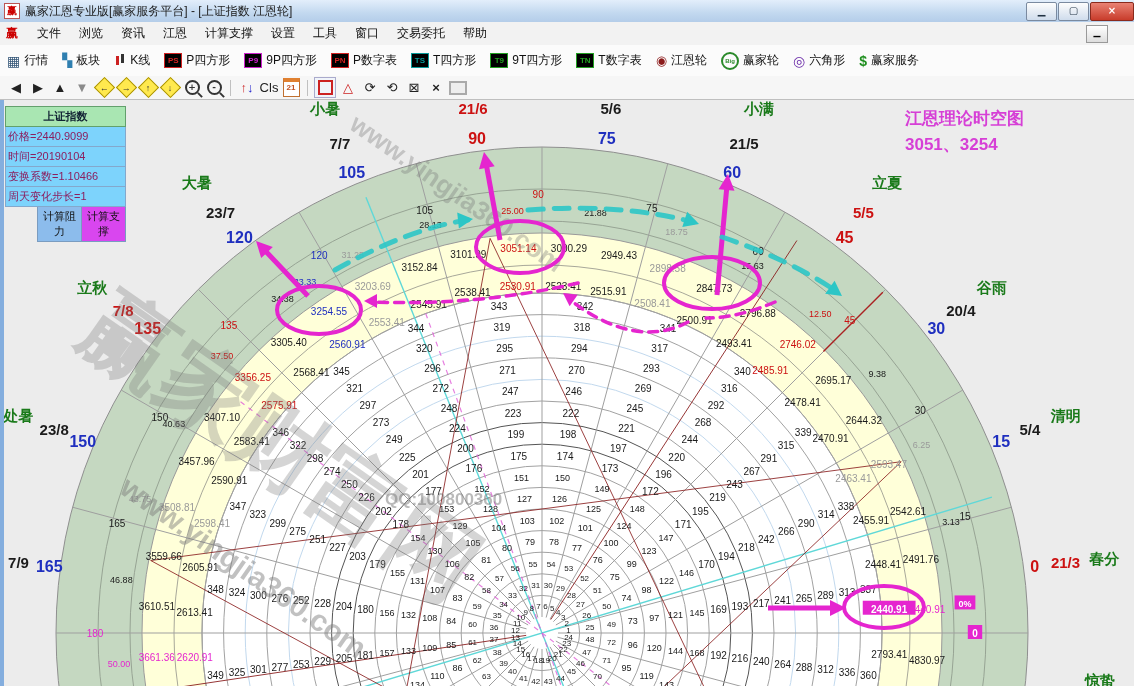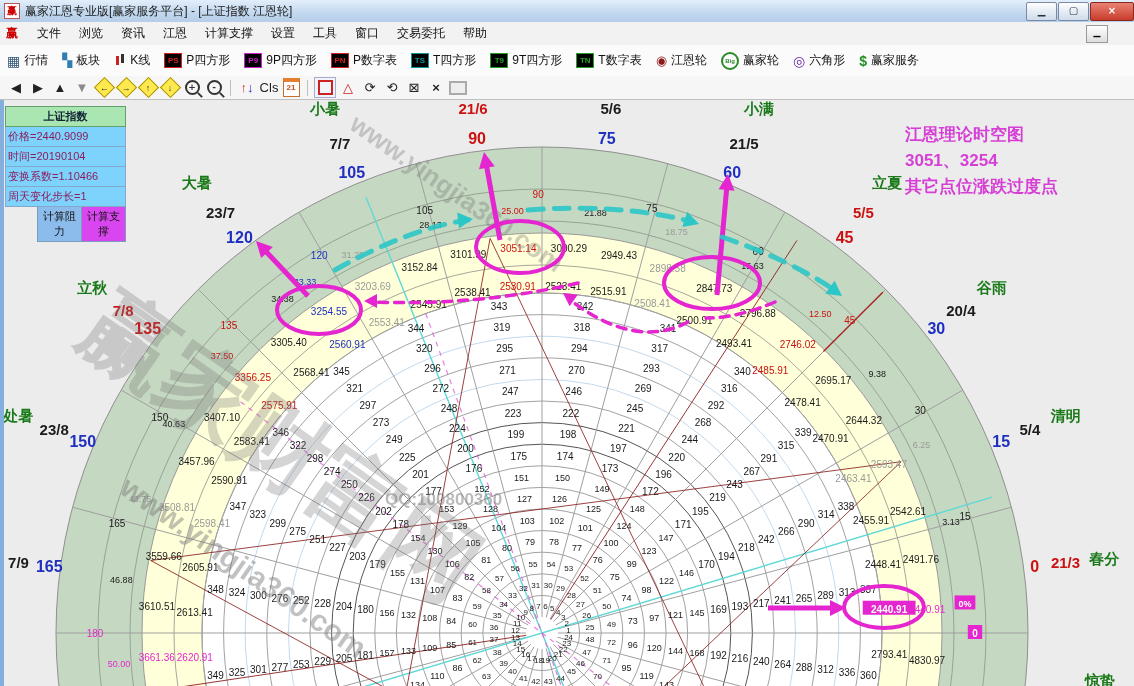--- a/index.html
+++ b/index.html
@@ -61,21 +61,21 @@
   #panel{position:absolute;left:5px;top:106px;width:121px;font-size:11px;z-index:5;}
   #panel-title{background:#a9e6b2;border:1px solid #63a06c;color:#123;text-align:center;
     font-weight:bold;padding:2px 0;}
   .panel-row{background:#7dd3fc;border:1px solid #84a8cc;border-top:none;color:#8b2060;
     padding:2px 2px;white-space:nowrap;overflow:hidden;}
   #panel-btns{display:flex;}
   #panel-btns .pbtn{flex:1;text-align:center;padding:2px 0;border:1px solid #7a9cc0;border-top:none;color:#111;}
   #panel-btns .pbtn:first-child{background:#8cbcec;margin-left:32px;}
   #panel-btns .pbtn:last-child{background:#d946ef;border-left:none;}
   
-  #note{position:absolute;left:905px;top:122px;z-index:5;color:#d63fd6;font-size:17px;
+  #note{position:absolute;left:905px;top:106px;z-index:5;color:#d63fd6;font-size:17px;
     font-weight:bold;line-height:26px;white-space:nowrap;}
   svg text{user-select:none;}
 </style>
 </head>
 <body>
 
 <div id="titlebar">
   <span id="app-icon">赢</span>
   <span>赢家江恩专业版[赢家服务平台] - [上证指数 江恩轮]</span>
   <span class="winbtns">
@@ -800,14 +800,13 @@
     </div>
   <div id="panel-btns">
       <div class="pbtn">计算阻力</div>
       <div class="pbtn">计算支撑</div>
     </div>
 </div>
 
 <div id="note">
     <div>江恩理论时空图</div>
     <div>3051、3254</div>
-    <div>其它点位涨跌过度点</div>
   </div>
 
 </body></html>

